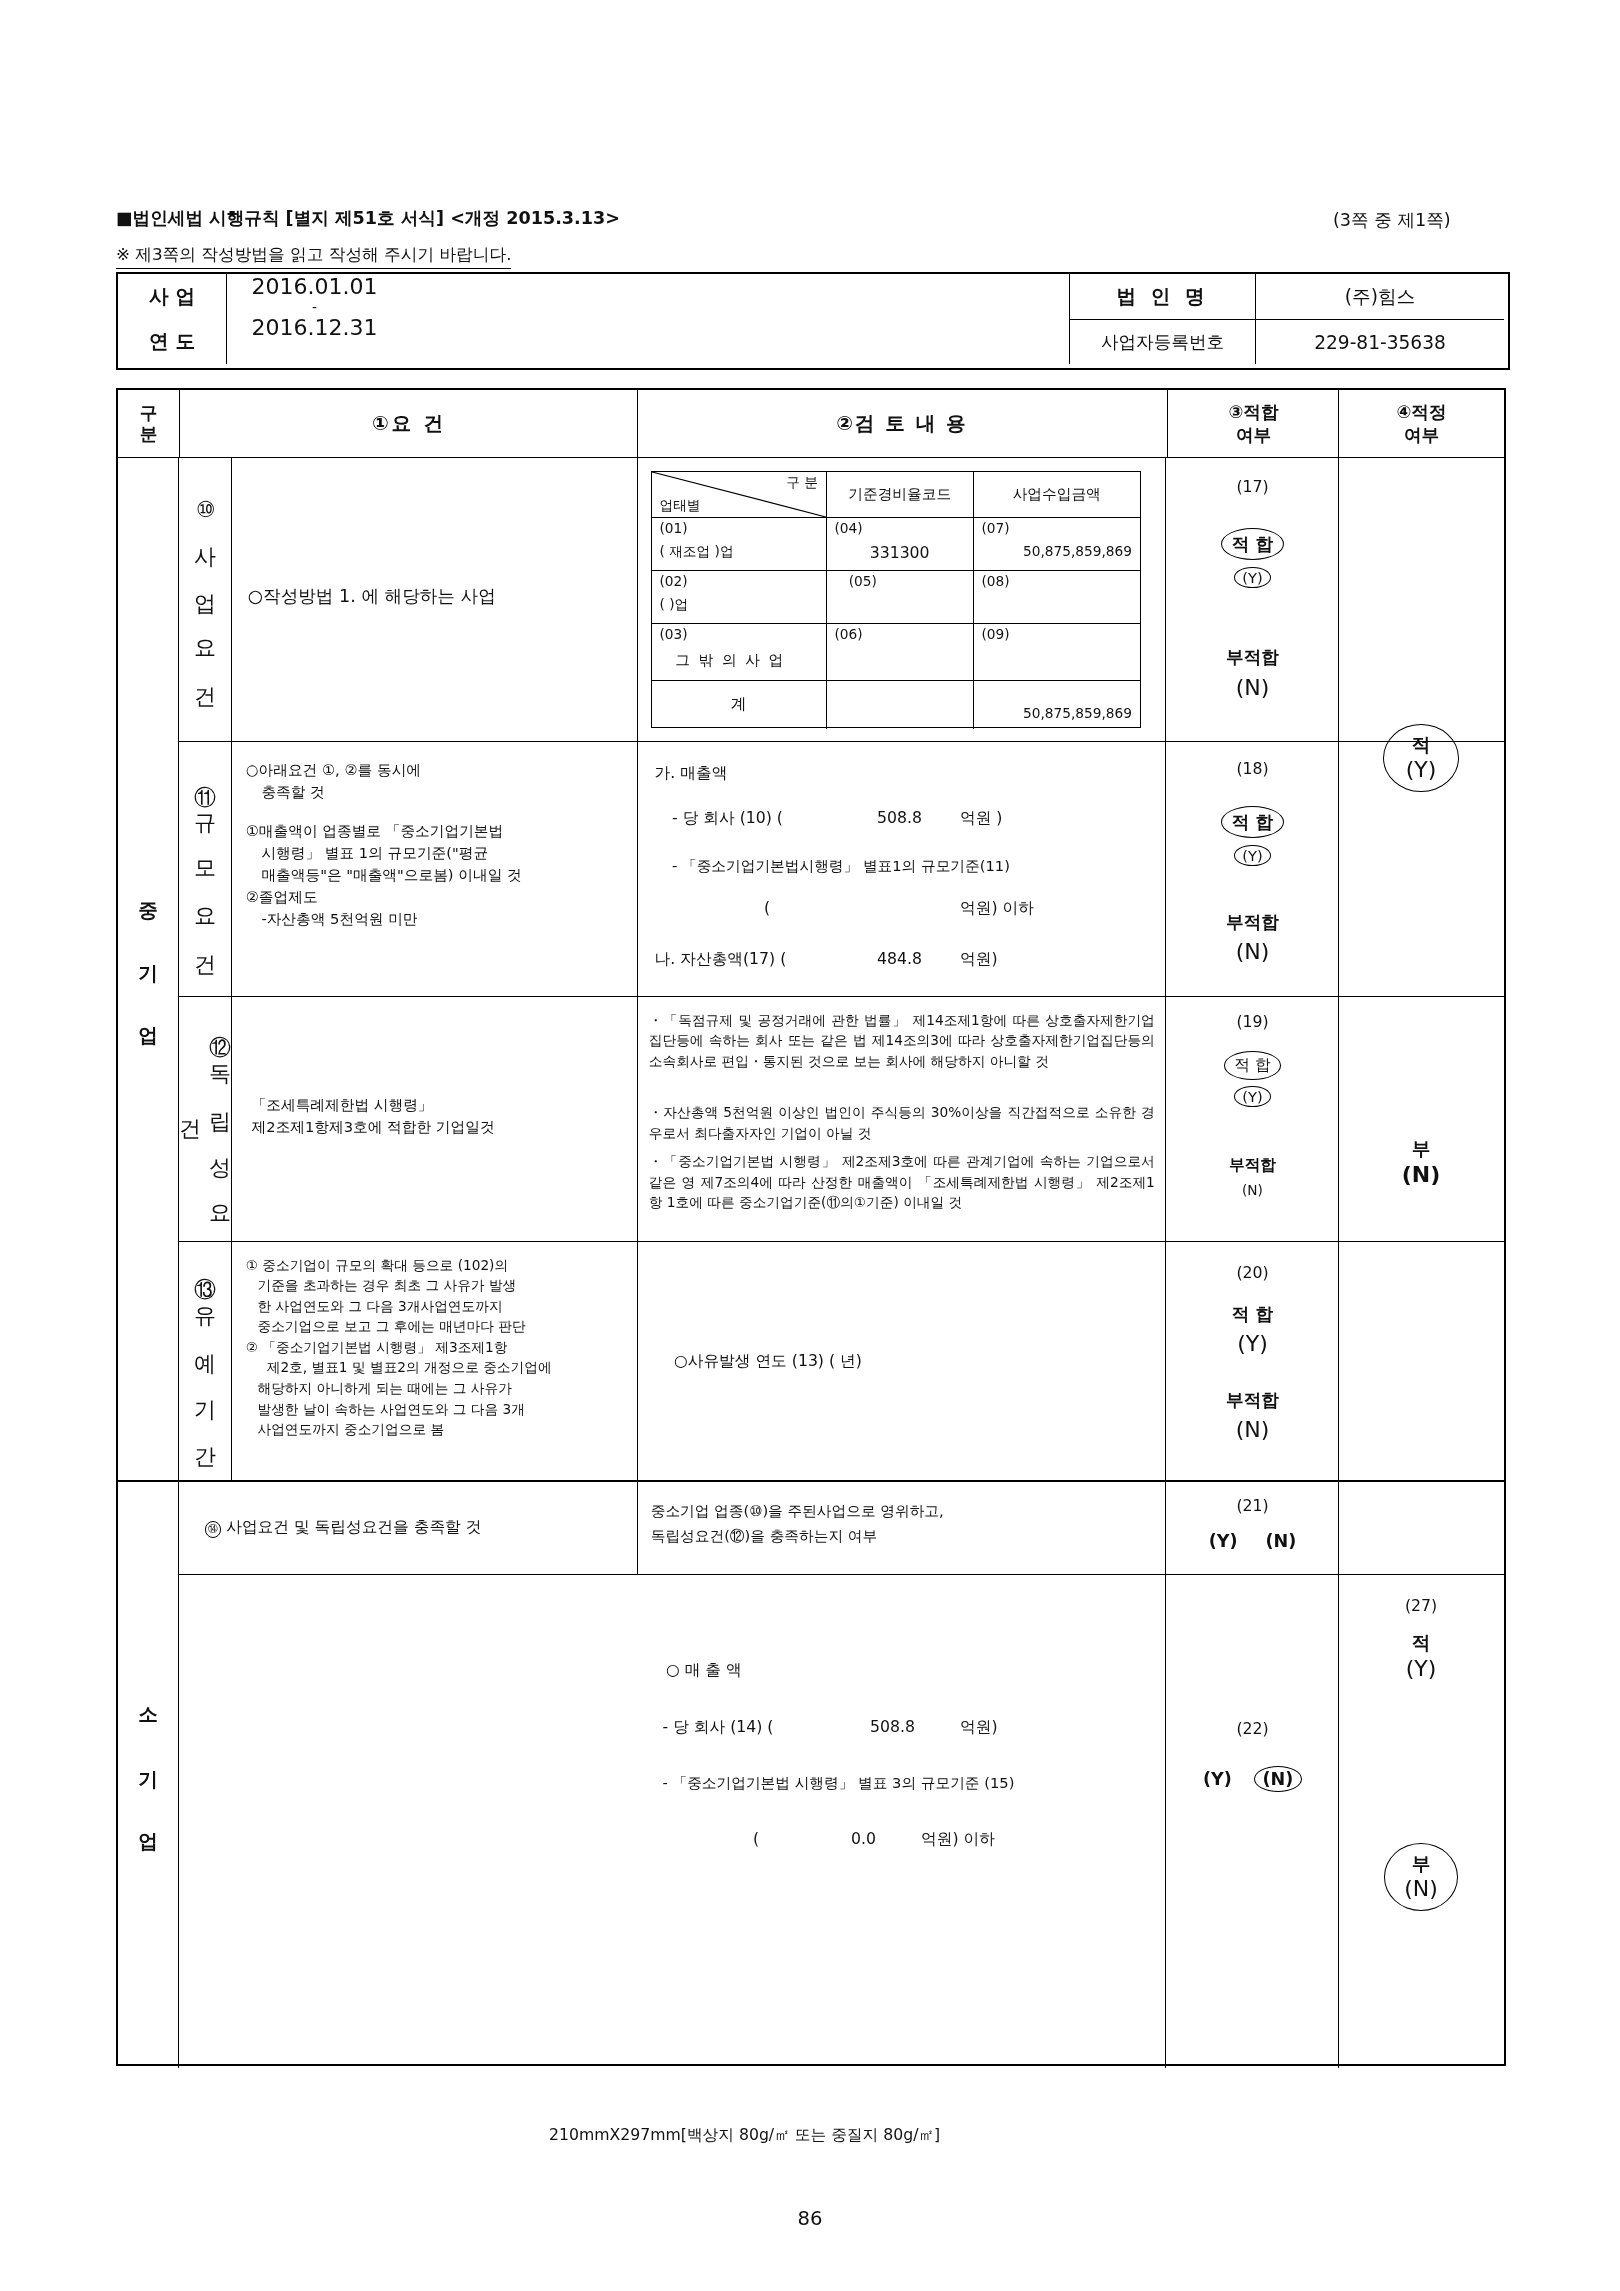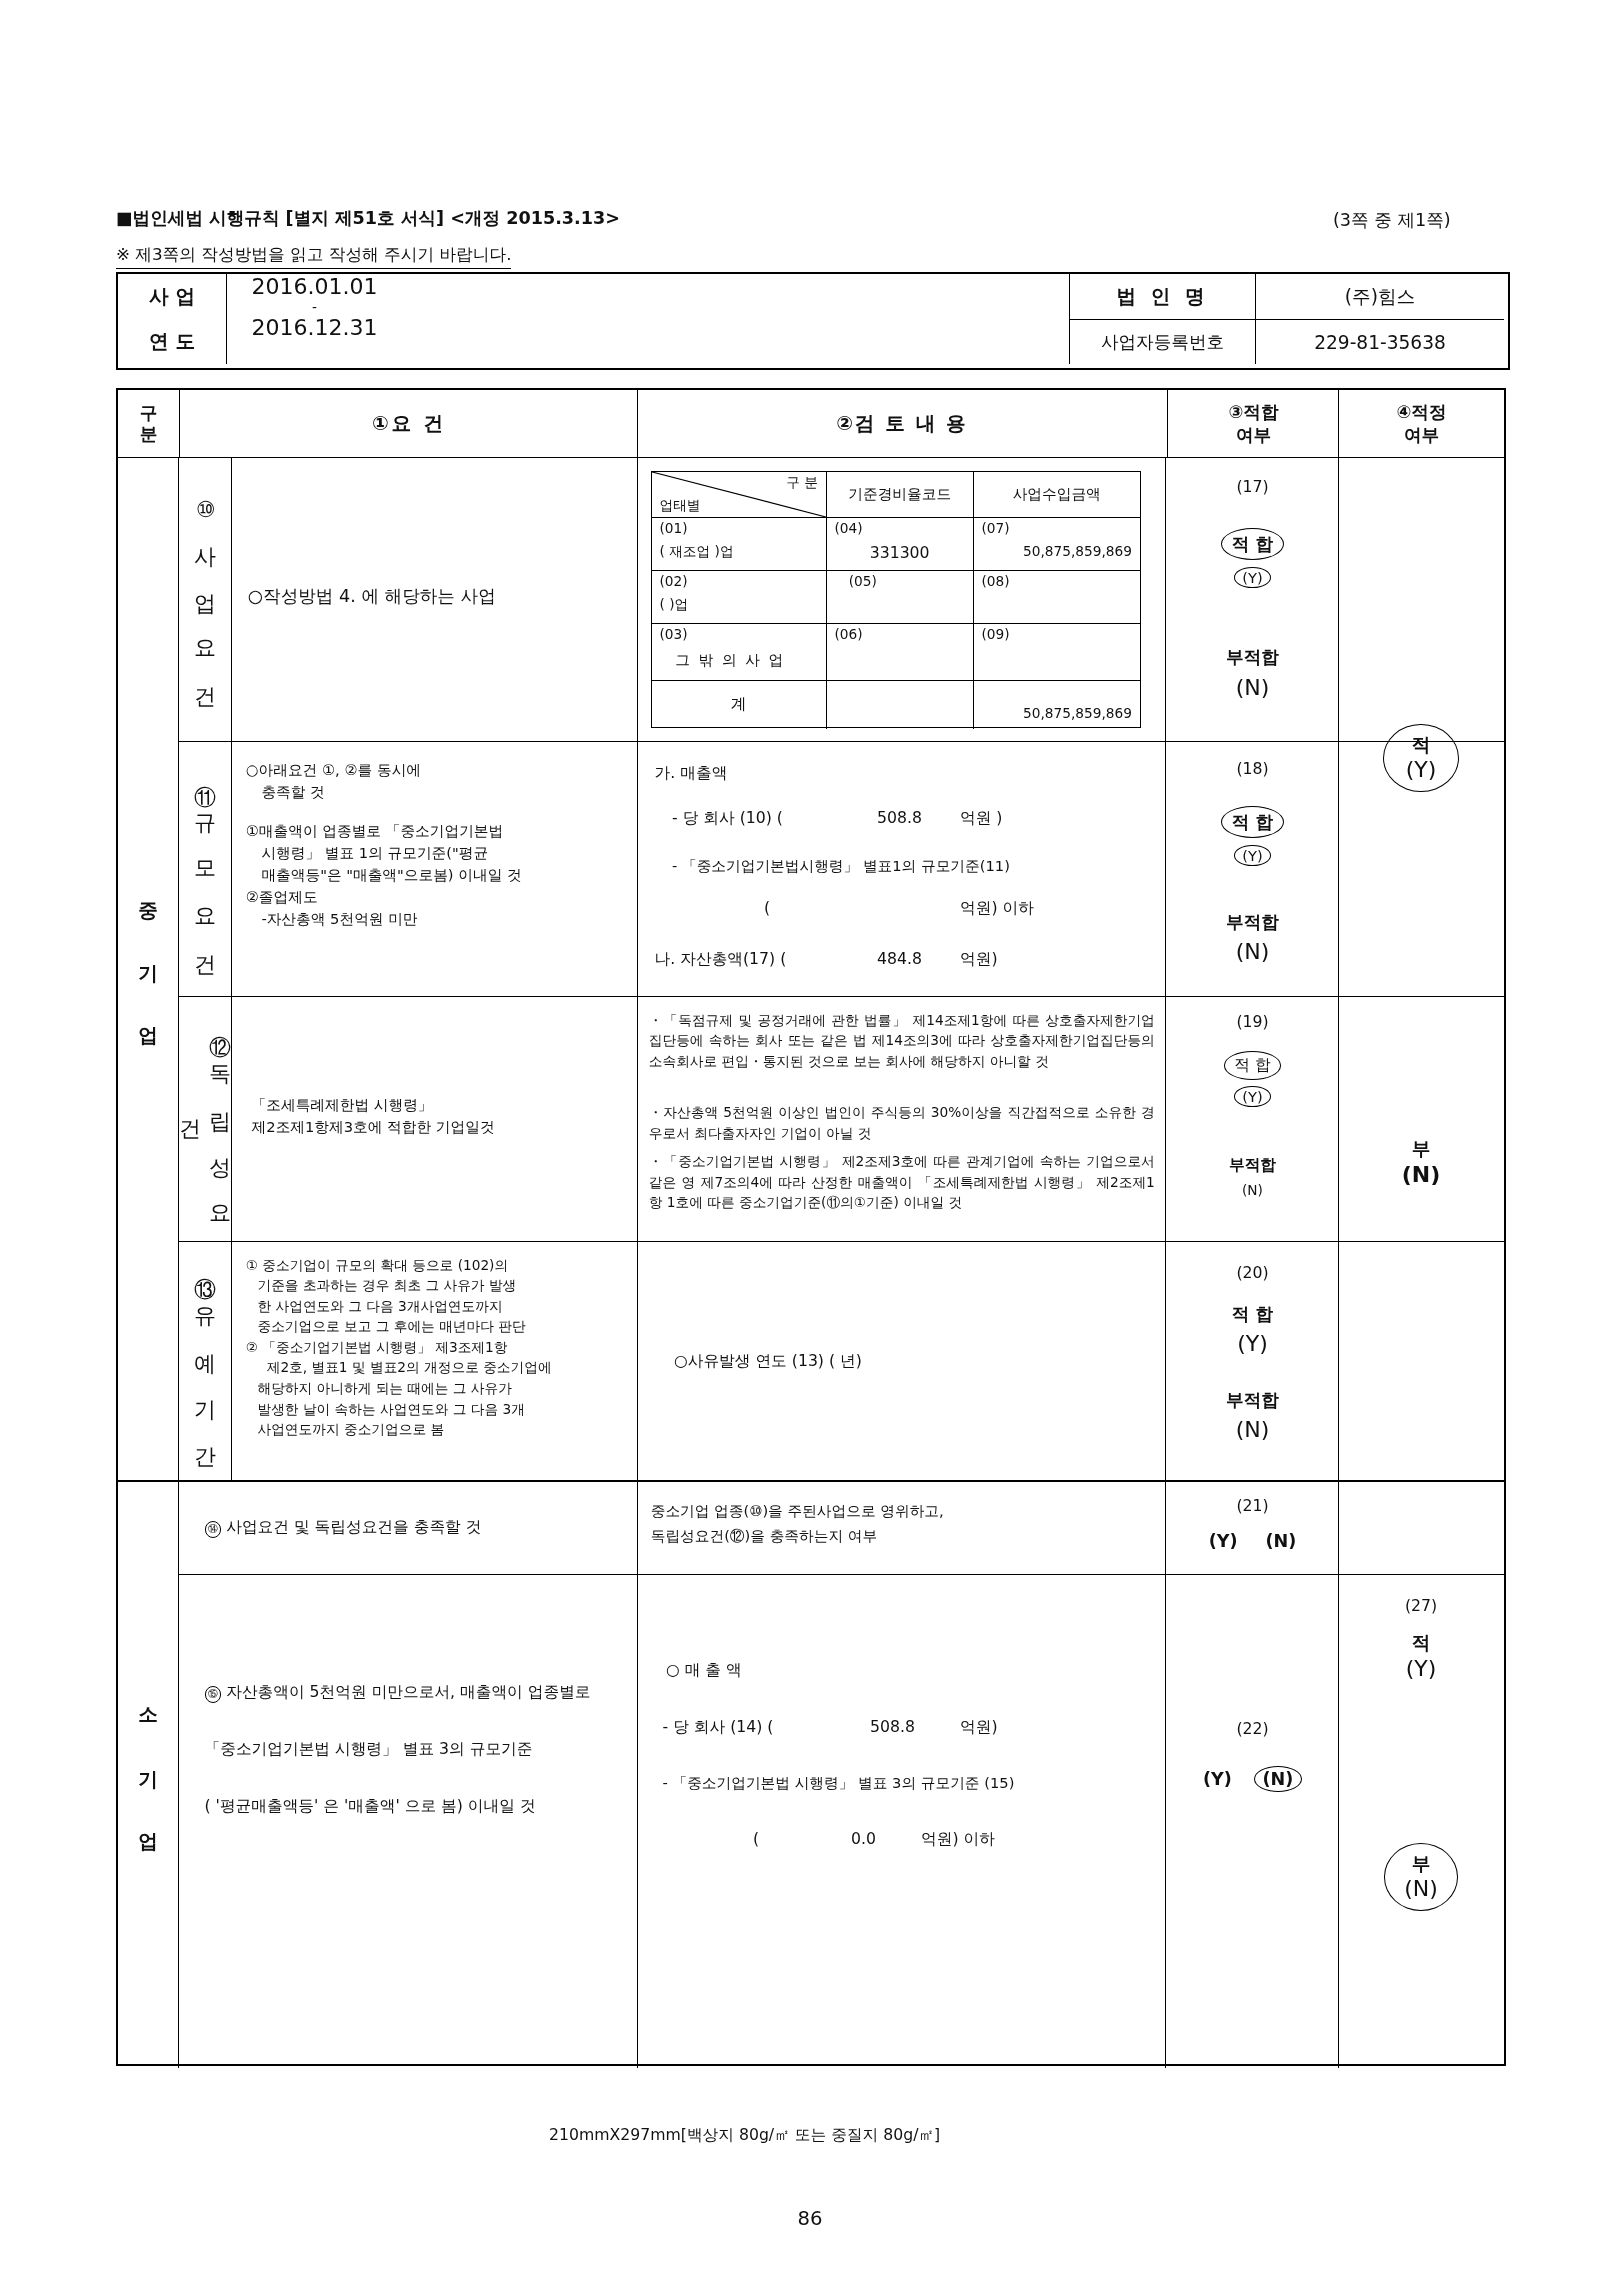--- a/index.html
+++ b/index.html
@@ -97,21 +97,21 @@
         <span class="f20 b" style="writing-mode:vertical-rl;letter-spacing:17.6px;">소 기 업</span>
       </div>
     </div>
 
     <div class="cell br" style="left:61px;top:67px;width:53px;height:284px;">
       <div class="ctr" style="width:100%;height:100%;">
         <span class="f17" style="writing-mode:vertical-rl;letter-spacing:8.8px;"><span>⑩</span><span>사 업 요 건</span></span>
       </div>
     </div>
     <div class="cell br" style="left:114px;top:67px;width:406px;height:284px;">
-      <div style="position:absolute;left:15.7px;top:127px;" class="f18">○작성방법 4. 에 해당하는 사업</div>
+      <div style="position:absolute;left:15.7px;top:127px;" class="f18">○작성방법 1. 에 해당하는 사업</div>
     </div>
 
     <div class="cell br" style="left:519px;top:67px;width:529px;height:284px;">
       <div style="position:absolute;left:13.7px;top:13.7px;width:490px;height:257px;border:1.4px solid #000;box-sizing:border-box;">
 
         <div style="position:absolute;left:0;top:0;width:174px;height:45px;overflow:hidden;">
           <svg class="diag" viewBox="0 0 178 46" preserveAspectRatio="none">
                 <line x1="0" y1="0" x2="178" y2="46" stroke="#000" stroke-width="1.2"></line>
               </svg>
           <div class="f14" style="position:absolute;right:7.8px;top:2px;">구 분</div>
@@ -307,25 +307,20 @@
     <div class="cell br" style="left:1049px;top:1090px;width:172px;height:94px;">
       <div class="f16" style="position:absolute;width:100%;text-align:center;top:15.7px;">(21)</div>
       <div style="position:absolute;width:100%;text-align:center;top:51px;">
         <span class="f18 b">(Y)</span>
         <span style="display:inline-block;width:17.6px;"></span>
         <span class="f18 b">(N)</span>
       </div>
     </div>
 
     <div class="cell bt" style="left:61px;top:1184px;width:1325px;height:0;"></div>
-    <div class="cell br" style="left:61px;top:1184px;width:459px;height:494px;">
-      <div class="f16" style="position:absolute;left:25.5px;top:108px;"><span class="circnum">⑮</span> <span>자산총액이 5천억원 미만으로서, 매출액이 업종별로</span></div>
-      <div class="f16" style="position:absolute;left:25.5px;top:165px;">「중소기업기본법 시행령」 별표 3의 규모기준</div>
-      <div class="f16" style="position:absolute;left:25.5px;top:222px;">( '평균매출액등' 은 '매출액' 으로 봄) 이내일 것</div>
-    </div>
     <div class="cell br" style="left:519px;top:1184px;width:529px;height:494px;">
       <div class="f16" style="position:absolute;left:29px;top:86px;">○ 매 출 액</div>
       <div class="f16" style="position:absolute;left:25.5px;top:143px;">- 당 회사 (14) (</div>
       <div class="f16" style="position:absolute;left:233px;top:143px;">508.8</div>
       <div class="f16" style="position:absolute;left:323px;top:143px;">억원)</div>
       <div class="f15" style="position:absolute;left:25.5px;top:200px;">- 「중소기업기본법 시행령」 별표 3의 규모기준 (15)</div>
       <div class="f16" style="position:absolute;left:116px;top:255px;">(</div>
       <div class="f16" style="position:absolute;left:214px;top:255px;">0.0</div>
       <div class="f16" style="position:absolute;left:284px;top:255px;">억원) 이하</div>
     </div>

